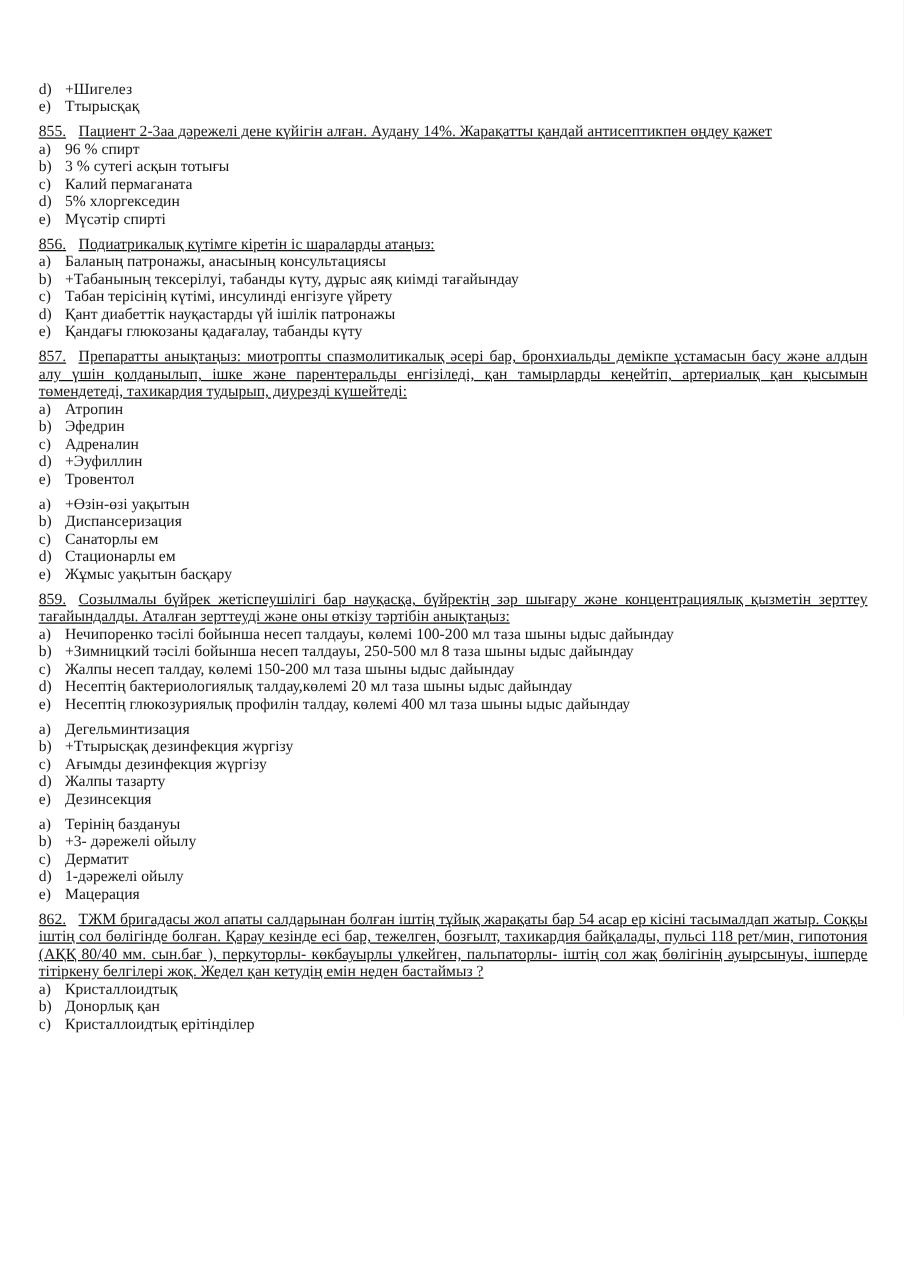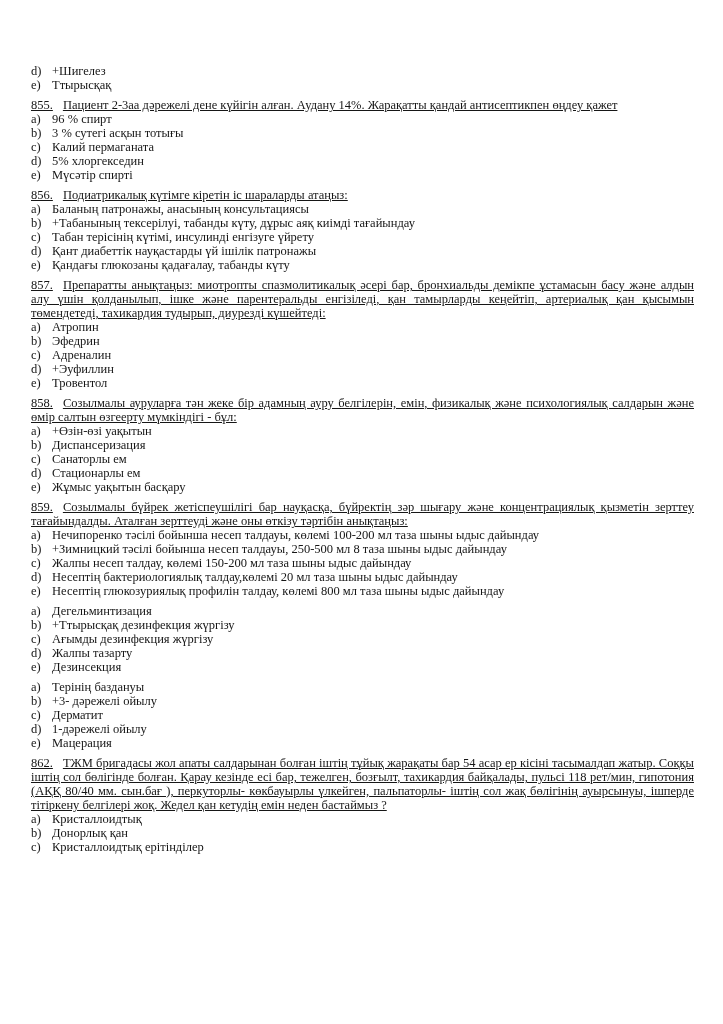--- a/index.html
+++ b/index.html
@@ -129,21 +129,20 @@
         <div class="opt-row">
           <span class="opt-letter">d)</span>
           <span class="opt-text">+Эуфиллин</span>
         </div>
         <div class="opt-row">
           <span class="opt-letter">e)</span>
           <span class="opt-text">Тровентол</span>
         </div>
       </div>
       <div class="question-block">
-        <p class="stem"><span class="qnum">858.</span><span class="qtext">Созылмалы ауруларға тән жеке бір адамның ауру белгілерін, емін, физикалық және психологиялық салдарын және өмір салтын өзгеерту мүмкіндігі - бұл:</span></p>
         <div class="opt-row">
           <span class="opt-letter">a)</span>
           <span class="opt-text">+Өзін-өзі уақытын</span>
         </div>
         <div class="opt-row">
           <span class="opt-letter">b)</span>
           <span class="opt-text">Диспансеризация</span>
         </div>
         <div class="opt-row">
           <span class="opt-letter">c)</span>
@@ -171,21 +170,21 @@
         <div class="opt-row">
           <span class="opt-letter">c)</span>
           <span class="opt-text">Жалпы несеп талдау, көлемі 150-200 мл таза шыны ыдыс дайындау</span>
         </div>
         <div class="opt-row">
           <span class="opt-letter">d)</span>
           <span class="opt-text">Несептің бактериологиялық талдау,көлемі 20 мл таза шыны ыдыс дайындау</span>
         </div>
         <div class="opt-row">
           <span class="opt-letter">e)</span>
-          <span class="opt-text">Несептің глюкозуриялық профилін талдау, көлемі 800 мл таза шыны ыдыс дайындау</span>
+          <span class="opt-text">Несептің глюкозуриялық профилін талдау, көлемі 400 мл таза шыны ыдыс дайындау</span>
         </div>
       </div>
       <div class="question-block">
         <div class="opt-row">
           <span class="opt-letter">a)</span>
           <span class="opt-text">Дегельминтизация</span>
         </div>
         <div class="opt-row">
           <span class="opt-letter">b)</span>
           <span class="opt-text">+Ттырысқақ дезинфекция жүргізу</span>

